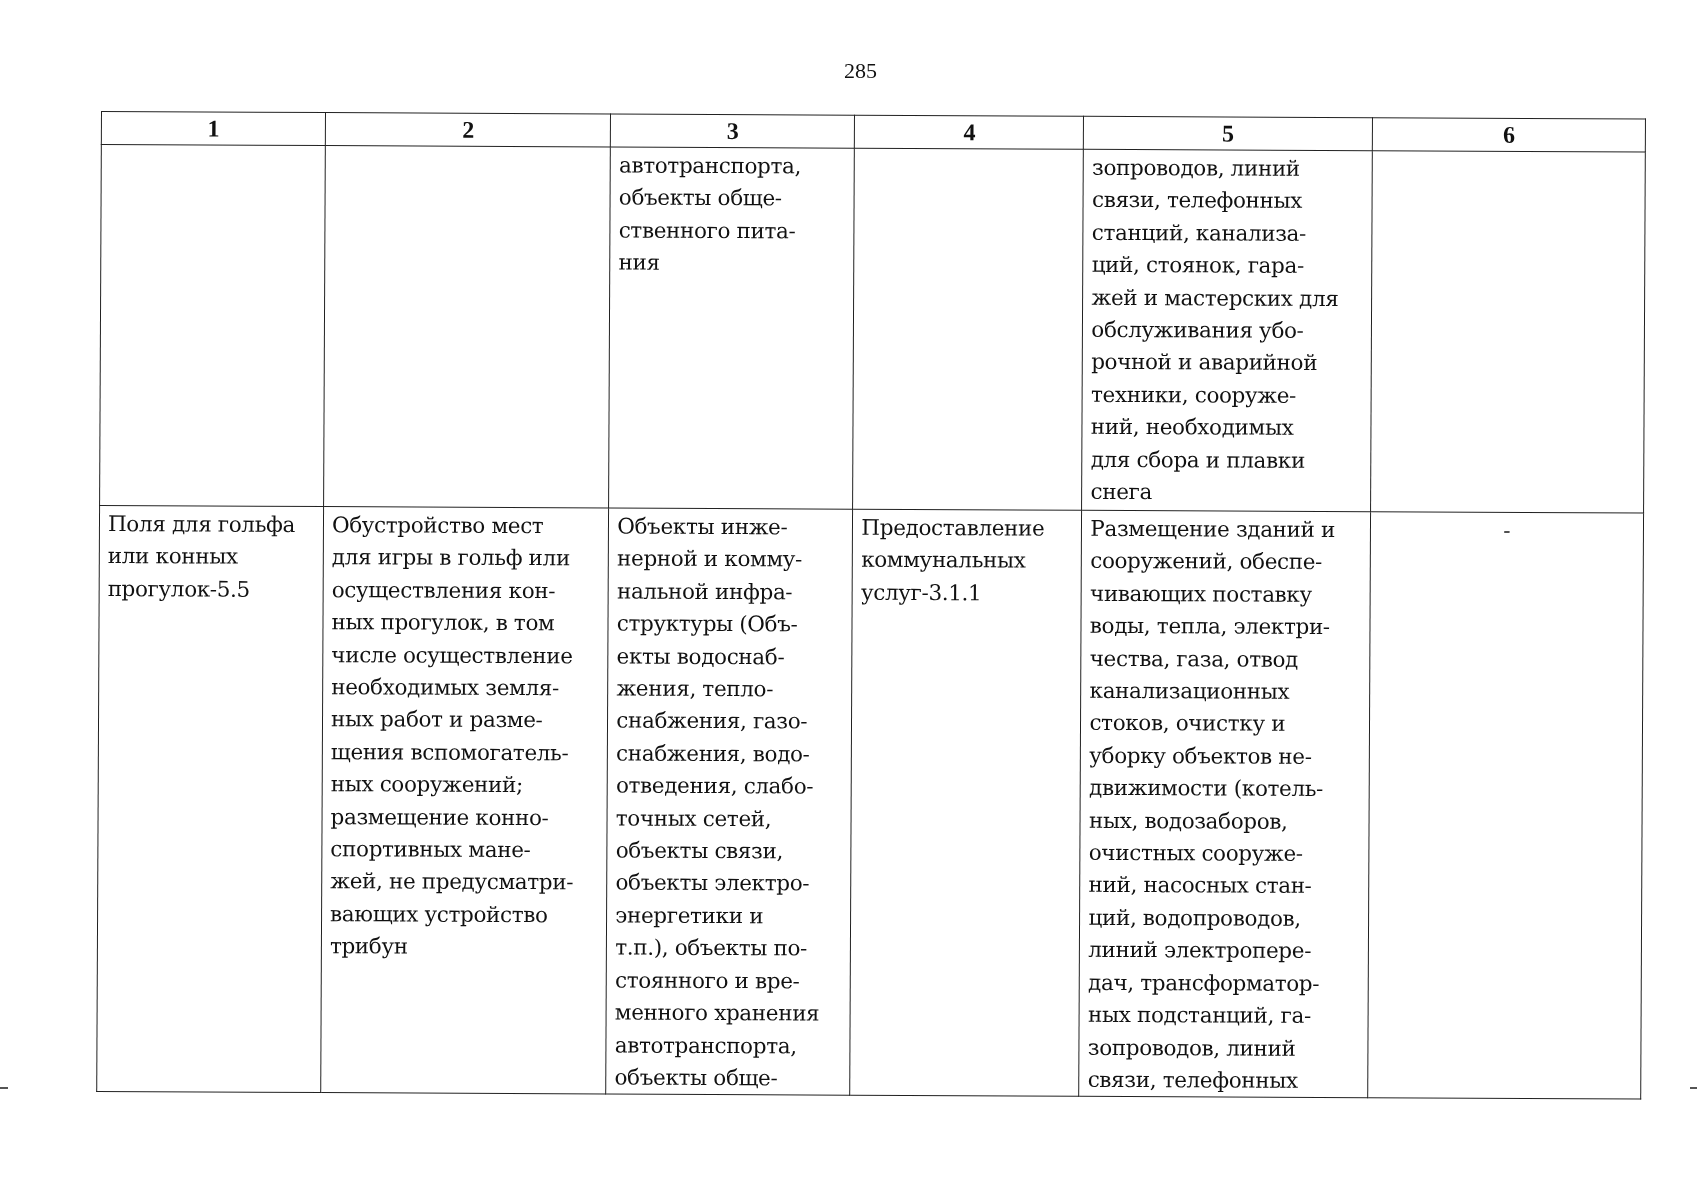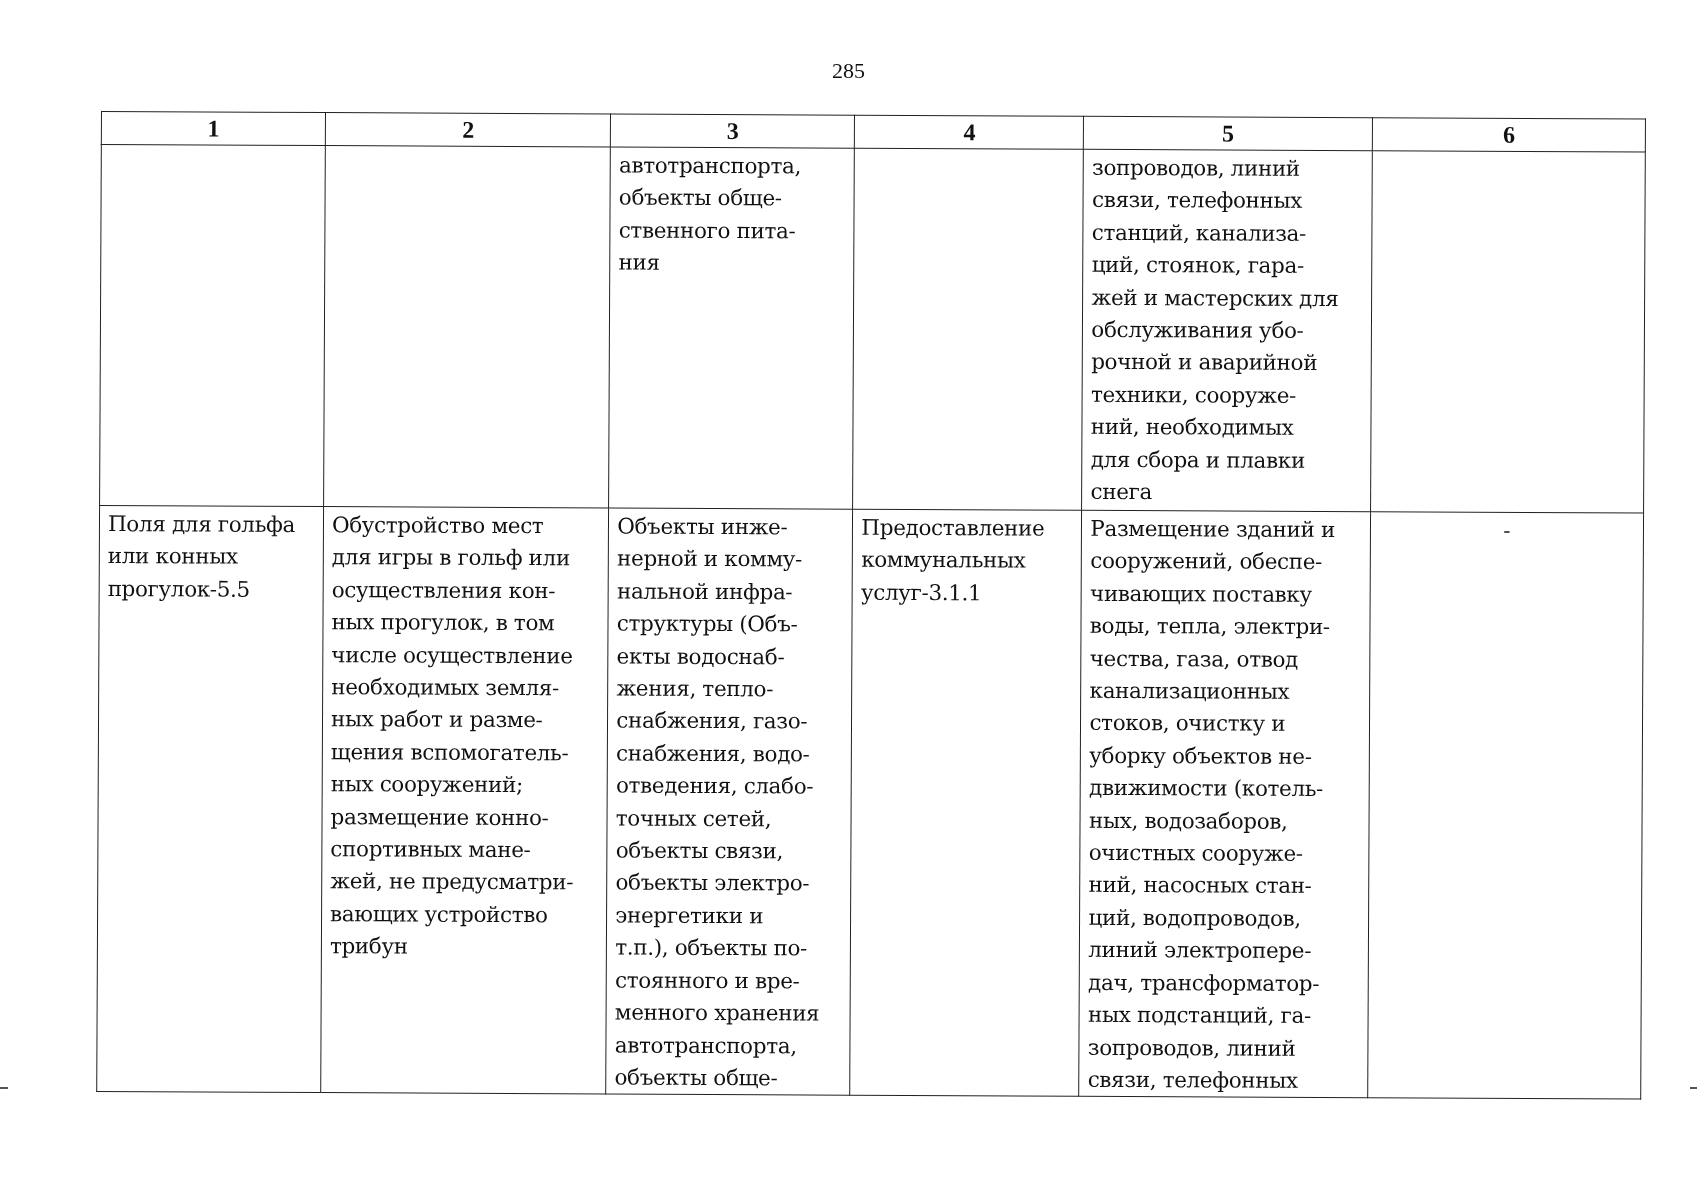--- a/index.html
+++ b/index.html
@@ -5,21 +5,21 @@
   html, body { margin: 0; padding: 0; background: #ffffff; }
   body {
     width: 1697px; height: 1200px; position: relative; overflow: hidden;
     font-family: "DejaVu Serif", "Liberation Serif", serif;
     color: #111;
   }
   .page-number {
     position: absolute; top: 58px; left: 0; width: 1697px; text-align: center;
     font-family: "Liberation Serif", serif; font-size: 22px; padding-left: 0;
   }
-  .page-number span { position: relative; left: 0px; }
+  .page-number span { position: relative; left: 12px; }
   table.doc {
     position: absolute; left: 101px; top: 111px;
     border-collapse: collapse; table-layout: fixed;
     width: 1545px;
     transform: rotate(0.28deg); transform-origin: left top;
   }
   table.doc td, table.doc th {
     border: 1.6px solid #222; vertical-align: top;
     padding: 2px 8px 0 8px;
     font-family: "DejaVu Serif", serif; font-size: 21.5px; line-height: 32.4px;

